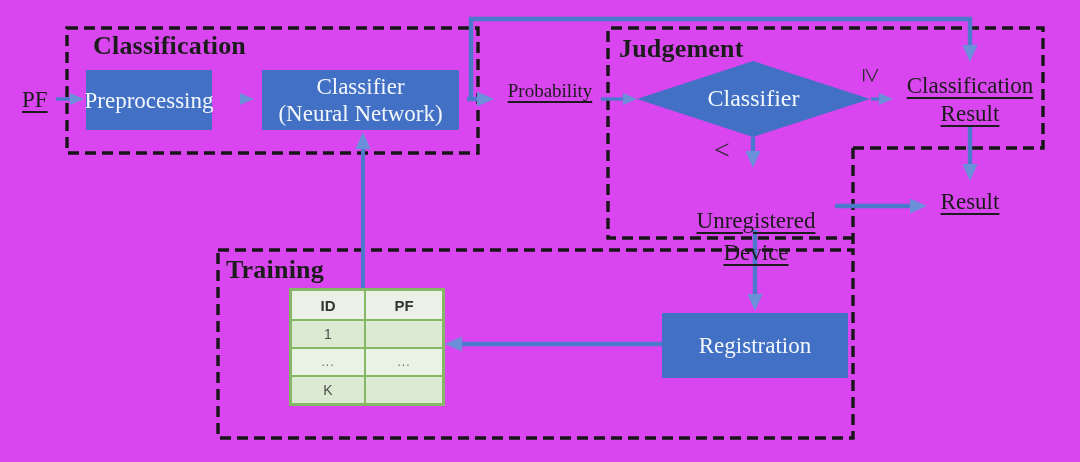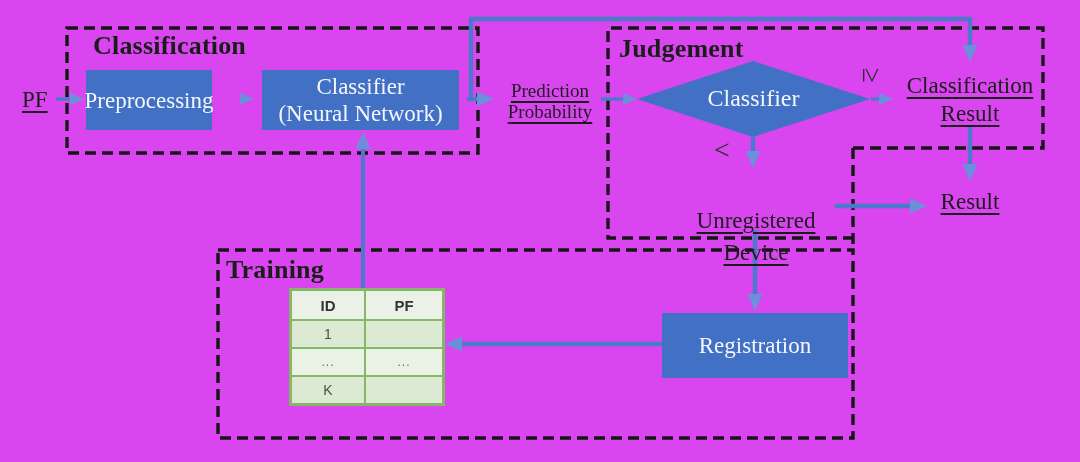--- a/index.html
+++ b/index.html
@@ -75,21 +75,20 @@
   </div>
   <div class="bluebox" style="left:662px;top:313px;width:186px;height:65px;">
     <span>Registration</span>
   </div>
 
   <div class="abs ctr" style="left:640px;top:85px;width:227px;font-size:24px;color:#f4f7fc;">Classifier</div>
 
   <div class="abs lbl u" style="left:22px;top:86px;font-size:23px;">PF</div>
 
   <div class="abs ctr" style="left:494px;top:80px;width:112px;font-size:19px;line-height:21px;">
-    <span class="u" style="display:block;">Prediction</span>
     <span class="u" style="display:block;">Probability</span>
   </div>
 
   <div class="abs sym" style="left:864px;top:60px;transform:rotate(90deg);">≥</div>
   <div class="abs sym" style="left:714px;top:134px;font-size:28px;">&lt;</div>
 
   <div class="abs ctr" style="left:895px;top:72px;width:150px;font-size:23px;line-height:28px;">
     <span class="u" style="display:block;">Classification</span>
     <span class="u" style="display:block;">Result</span>
   </div>

